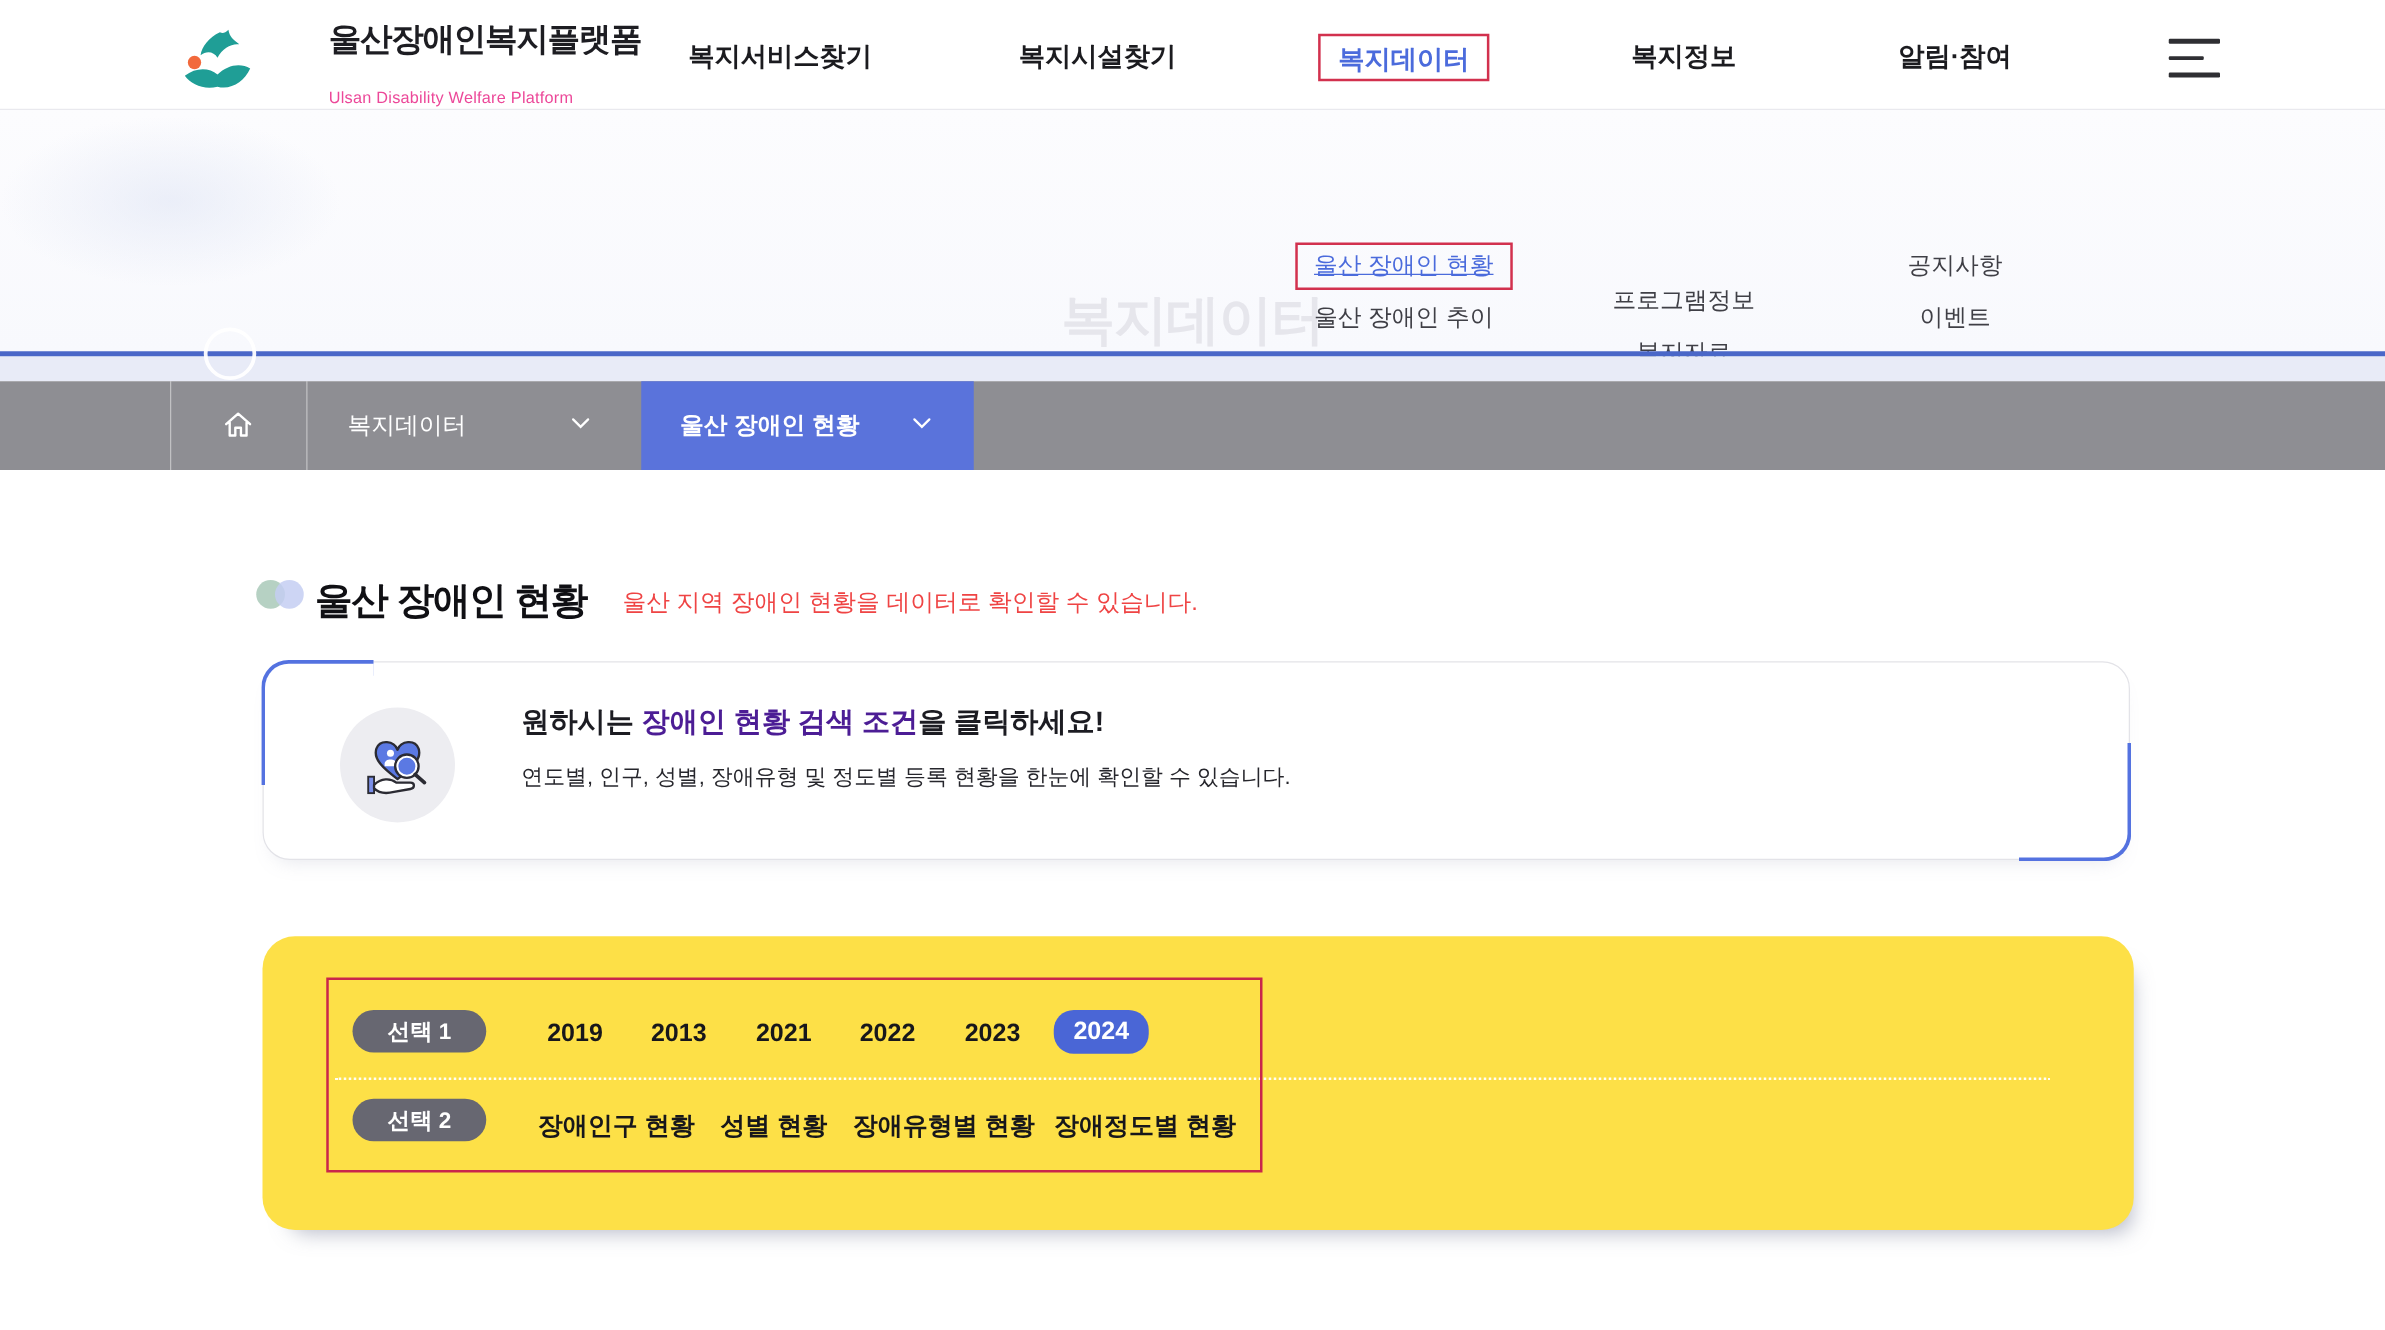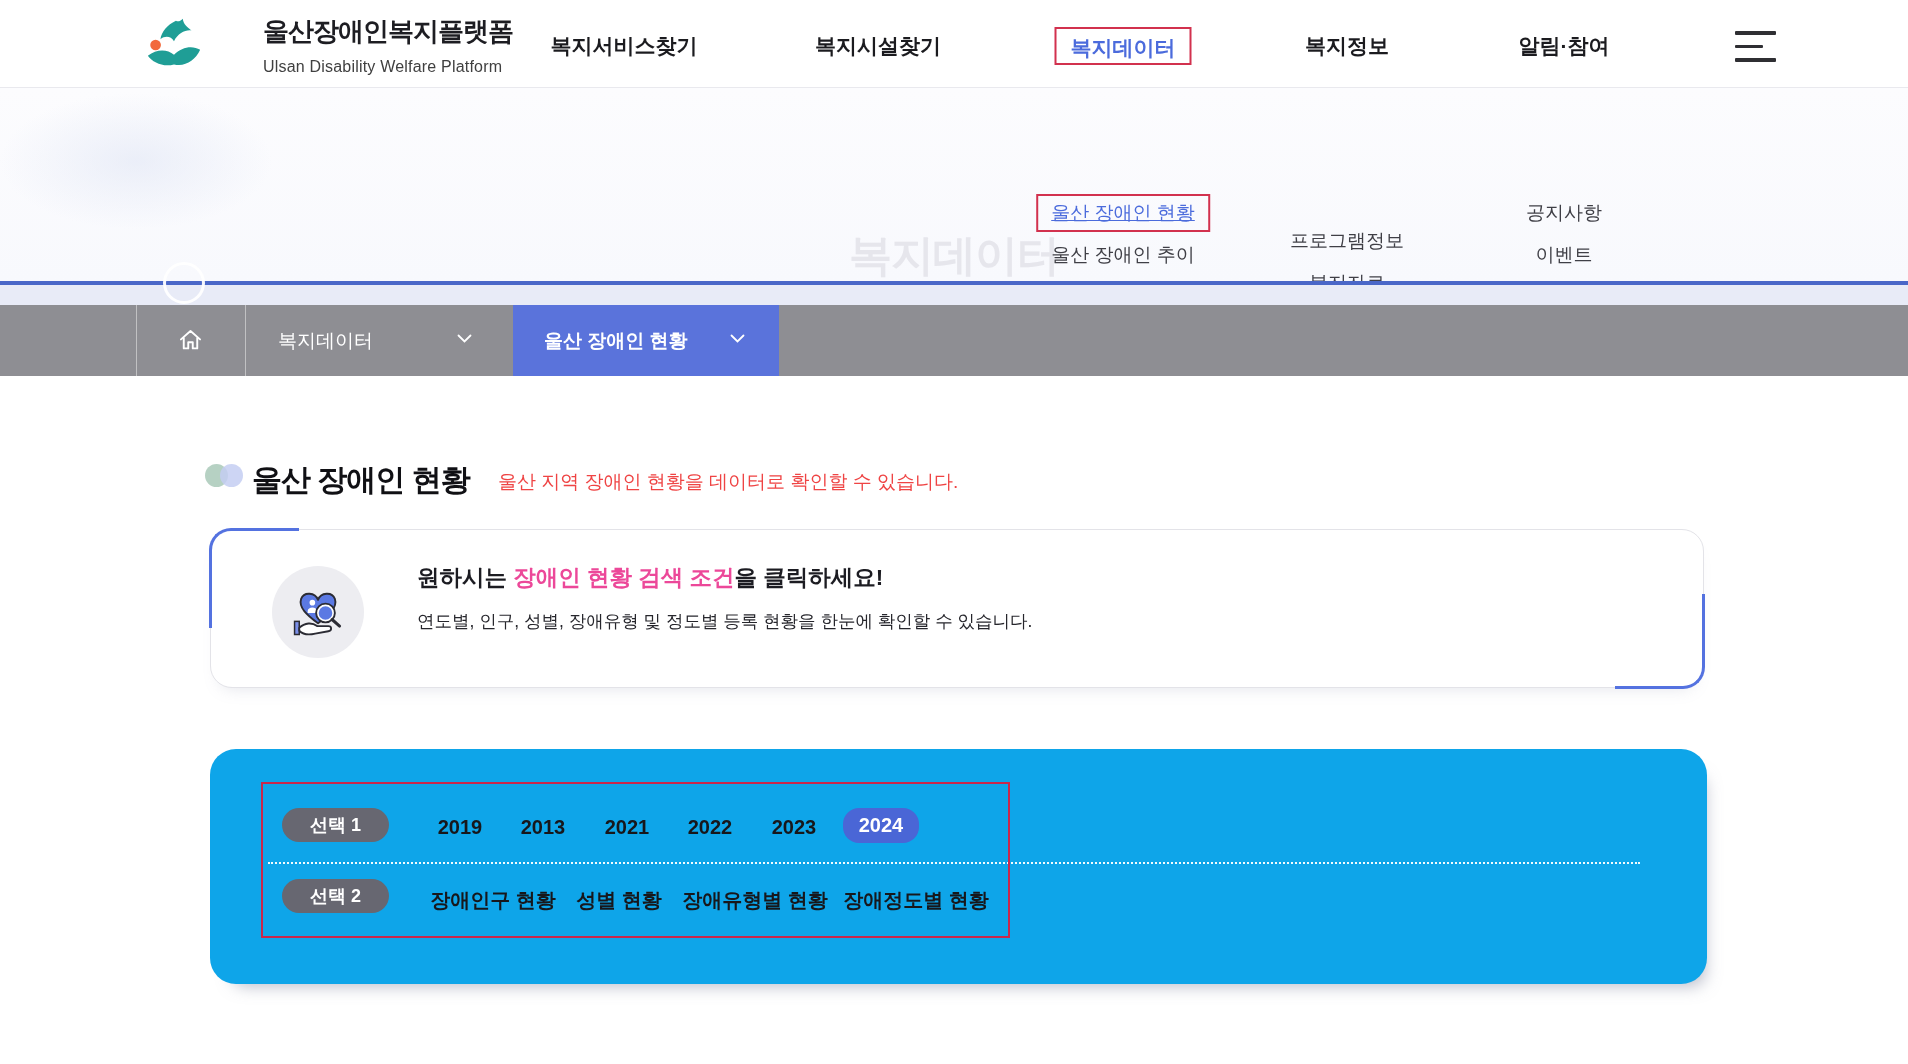--- a/index.html
+++ b/index.html
@@ -8,21 +8,21 @@
     font-family:"Liberation Sans","DejaVu Sans",sans-serif; }
   .stage { position:relative; width:1908px; height:1064px; background:#fff; }
 
   
   .header { position:absolute; left:0; top:0; width:1908px; height:88px;
     background:#fff; border-bottom:1px solid #e9e9ee; z-index:30; }
   .logo { position:absolute; left:143px; top:14px; display:flex; align-items:center; cursor:pointer;gap:48px; }
   .logo-mark { width:62px; height:56px; }
   .logo-text { margin-left:10px; }
   .logo-name { font-size:26px; font-weight:bold; color:#1d1d22; letter-spacing:-1px; }
-  .logo-sub { font-size:16px; color:#404040; margin-top:9px; letter-spacing:.2px; }
+  .logo-sub { font-size:13px; color:#ec4899; margin-top:21px; letter-spacing:.2px; }
   .nav-item { position:absolute; top:27px; height:38px; line-height:38px;
     transform:translateX(-50%); font-size:21px; font-weight:bold; color:#1b1b1f;
     padding:0 14px; cursor:pointer; white-space:nowrap; }
   .nav-item.active { color:#4b6bdc; border:2px solid #d2314e; }
   .hamburger { position:absolute; left:1735px; top:31px; width:41px; height:31px; cursor:pointer; }
   .hamburger i { position:absolute; left:0; height:3.5px; background:#2f2f33; border-radius:1px; }
   .hamburger i:nth-child(1){ top:0; width:41px; }
   .hamburger i:nth-child(2){ top:13.5px; width:28px; }
   .hamburger i:nth-child(3){ top:27px; width:41px; }
 
@@ -75,26 +75,26 @@
   .info-card { position:absolute; left:210px; top:529px; width:1494px; height:159px;
     background:#fff; border:1.5px solid #e3e3e8; border-radius:22px;
     box-shadow:0 10px 16px -10px rgba(140,145,170,.25); }
   .accent-tl { position:absolute; left:-2px; top:-2px; width:90px; height:100px;
     border-left:3.5px solid #5472e0; border-top:3.5px solid #5472e0; border-top-left-radius:22px; }
   .accent-br { position:absolute; right:-2px; bottom:-2px; width:90px; height:95px;
     border-right:3.5px solid #5472e0; border-bottom:3.5px solid #5472e0; border-bottom-right-radius:22px; }
   .card-icon-circle { position:absolute; left:61px; top:36px; width:92px; height:92px;
     background:#ededf1; border-radius:50%; display:flex; align-items:center; justify-content:center; }
   .card-head { position:absolute; left:206px; top:32px; font-size:22.5px; font-weight:bold; color:#1c1c22; }
-  .card-head .hl { color:#ec4899;text-align:center; }
+  .card-head .hl { color:#4c1d95;text-align:center; }
   .card-desc { position:absolute; left:206px; top:79px; font-size:17.5px; color:#26262c; }
 
   
   .panel { position:absolute; left:210px; top:749px; width:1497px; height:235px;
-    background:#0ea5e9; border-radius:26px;
+    background:#fde047; border-radius:26px;
     box-shadow:10px 14px 16px -12px rgba(115,122,150,.5); }
   .dotted { position:absolute; left:58px; top:113px; width:1372px;
     border-top:2px dotted rgba(255,255,255,.95); }
   .red-box { position:absolute; left:51px; top:33px; width:749px; height:156px;
     border:2.5px solid #c9274b; }
   .f-pill { position:absolute; left:72px; width:107px; height:34px; background:#676771;
     border-radius:18px; color:#fff; font-size:18px; font-weight:bold;
     display:flex; align-items:center; justify-content:center; letter-spacing:0; }
   .pill-r1 { top:59px; } .pill-r2 { top:130px; }
   .f-opt { position:absolute; transform:translateX(-50%); font-size:20px; font-weight:bold;

